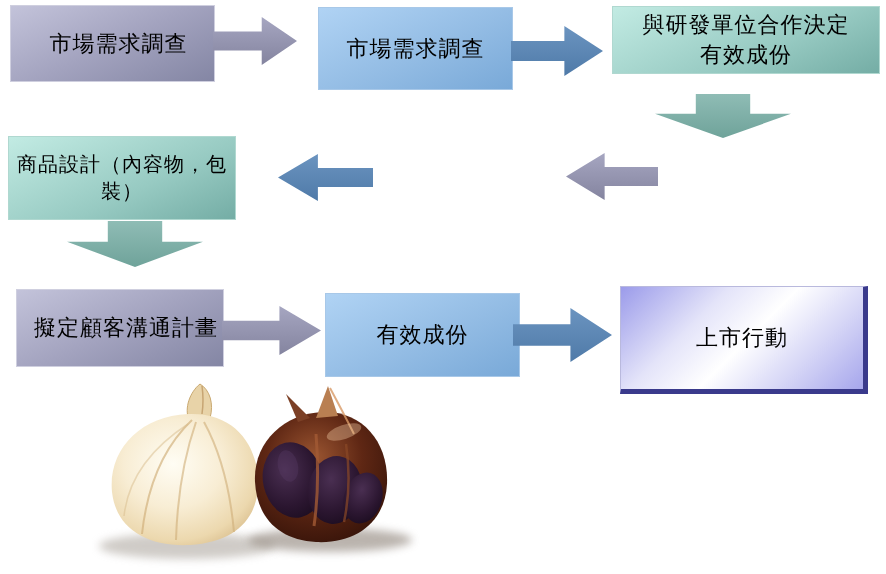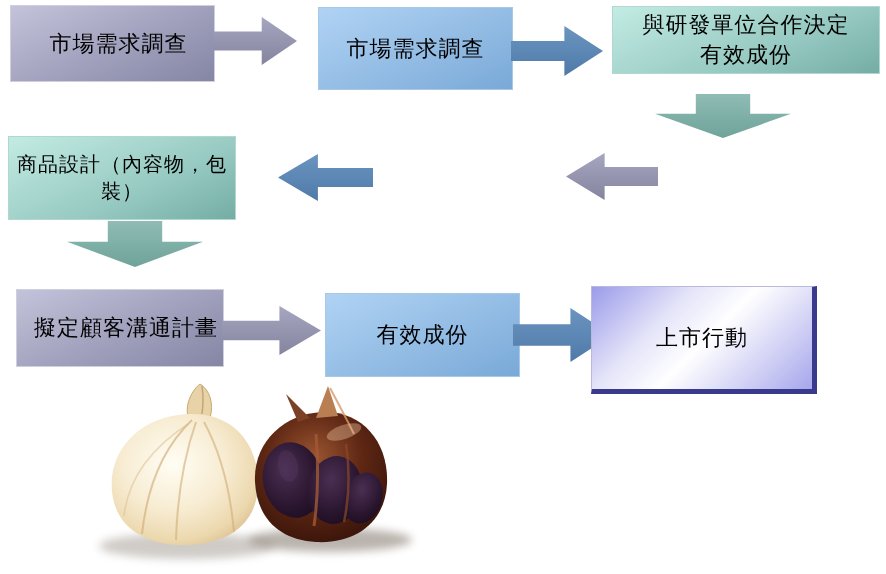--- a/index.html
+++ b/index.html
@@ -95,21 +95,21 @@
   </div>
 
   <div class="arrow arrow-right fill-purple" style="left:222px;top:306px;width:99px;height:49px;"></div>
 
   <div class="box grad-blue" style="left:325px;top:293px;width:195px;height:84px;">
     <span class="label">有效成份</span>
   </div>
 
   <div class="arrow arrow-right fill-blue" style="left:513px;top:308px;width:99px;height:54px;"></div>
 
-  <div class="box grad-lavender" style="left:591px;top:286px;width:226px;height:108px;">
+  <div class="box grad-lavender" style="left:620px;top:286px;width:248px;height:108px;">
     <span class="label">上市行動</span>
   </div>
 
   <svg id="garlic-photo" width="332" height="200" viewBox="0 0 332 200" role="img">
     <defs>
       <radialGradient id="whiteBulb" cx="42%" cy="38%" r="75%">
         <stop offset="0%" stop-color="#fffdf4"></stop>
         <stop offset="45%" stop-color="#f8edd4"></stop>
         <stop offset="78%" stop-color="#ecd8ae"></stop>
         <stop offset="100%" stop-color="#d3b582"></stop>

